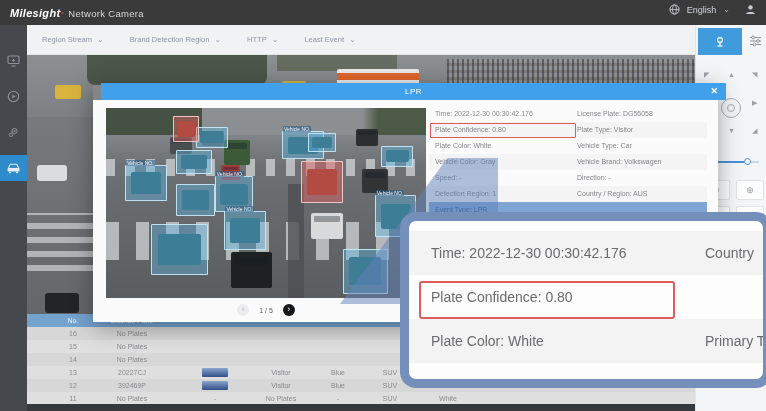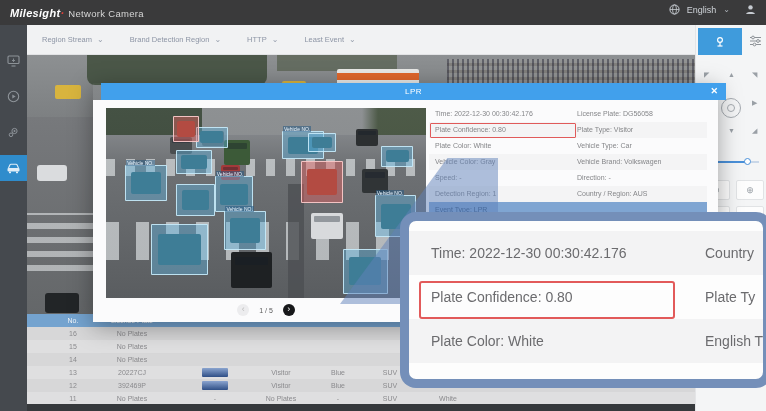--- a/index.html
+++ b/index.html
@@ -451,25 +451,24 @@
 
   <div class="tri"></div>
   <div class="callout">
     <div class="callout-in" id="callout-rows">
         <div class="crow shade">
           <div class="cl">Time:  2022-12-30  00:30:42.176</div>
           <div class="cr">Country</div>
         </div>
         <div class="crow">
           <div class="cl">Plate Confidence:  0.80</div>
-          <div class="cr">Plate Ty</div>
         </div>
         <div class="crow shade">
           <div class="cl">Plate Color:  White</div>
-          <div class="cr">English T</div>
+          <div class="cr">Primary T</div>
         </div>
         <div class="crow">
           <div class="cl">Vehicle Color:  Gray</div>
           <div class="cr">Vehicle B</div>
         </div>
       </div>
     <div class="conf-box-lg"></div>
   </div>
 
 </div>

